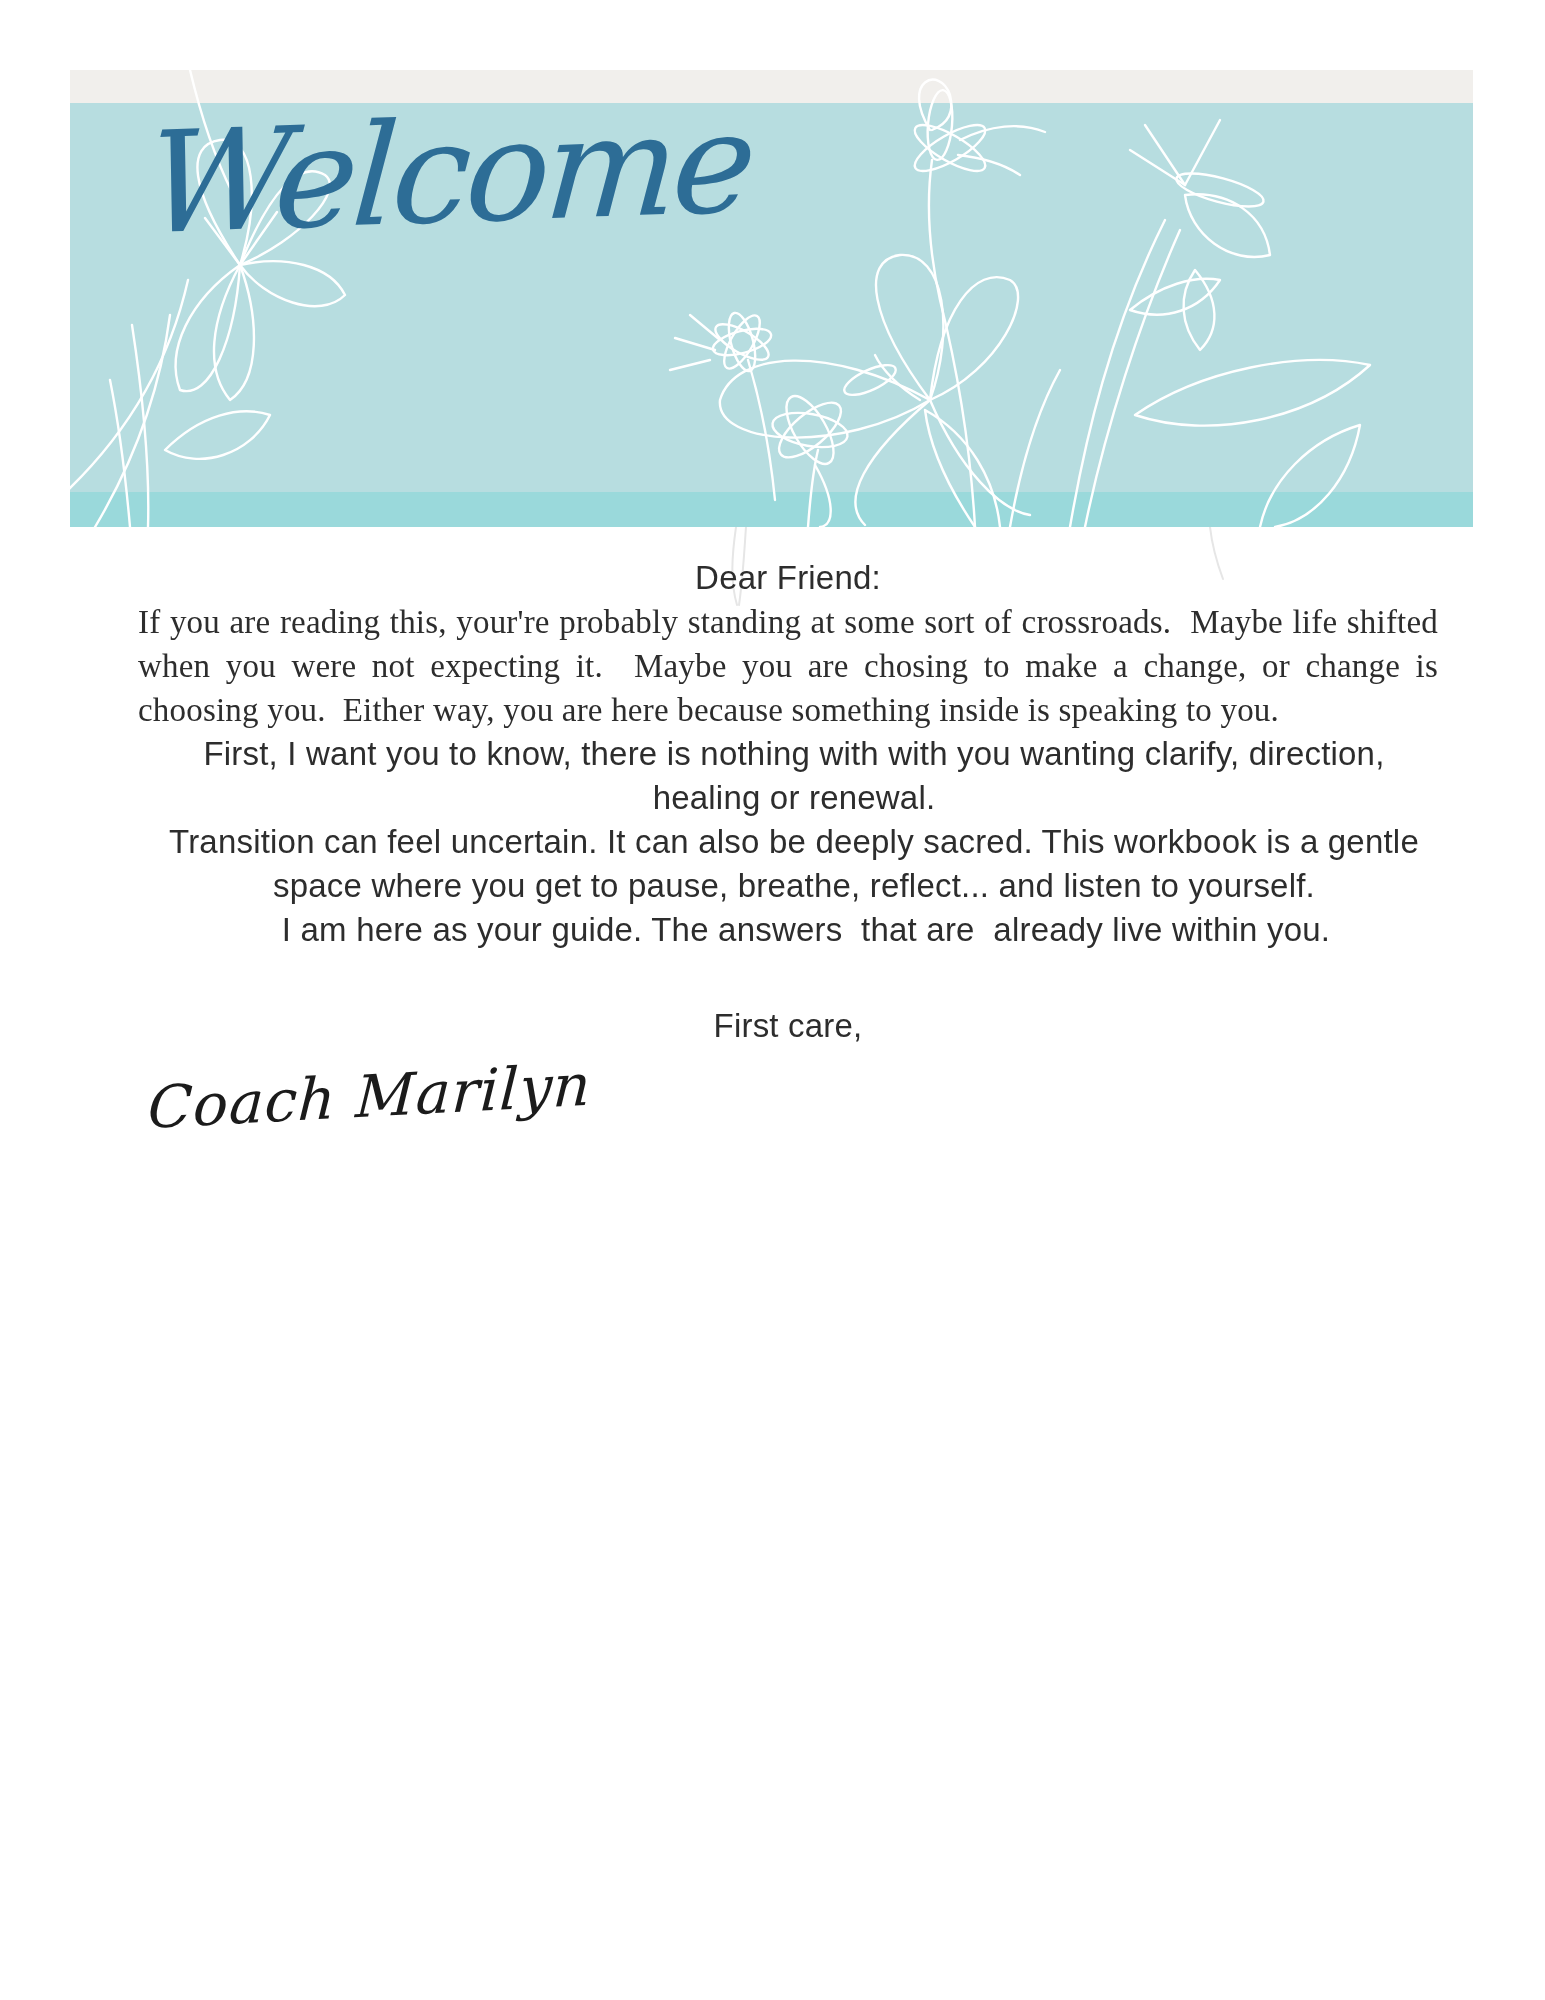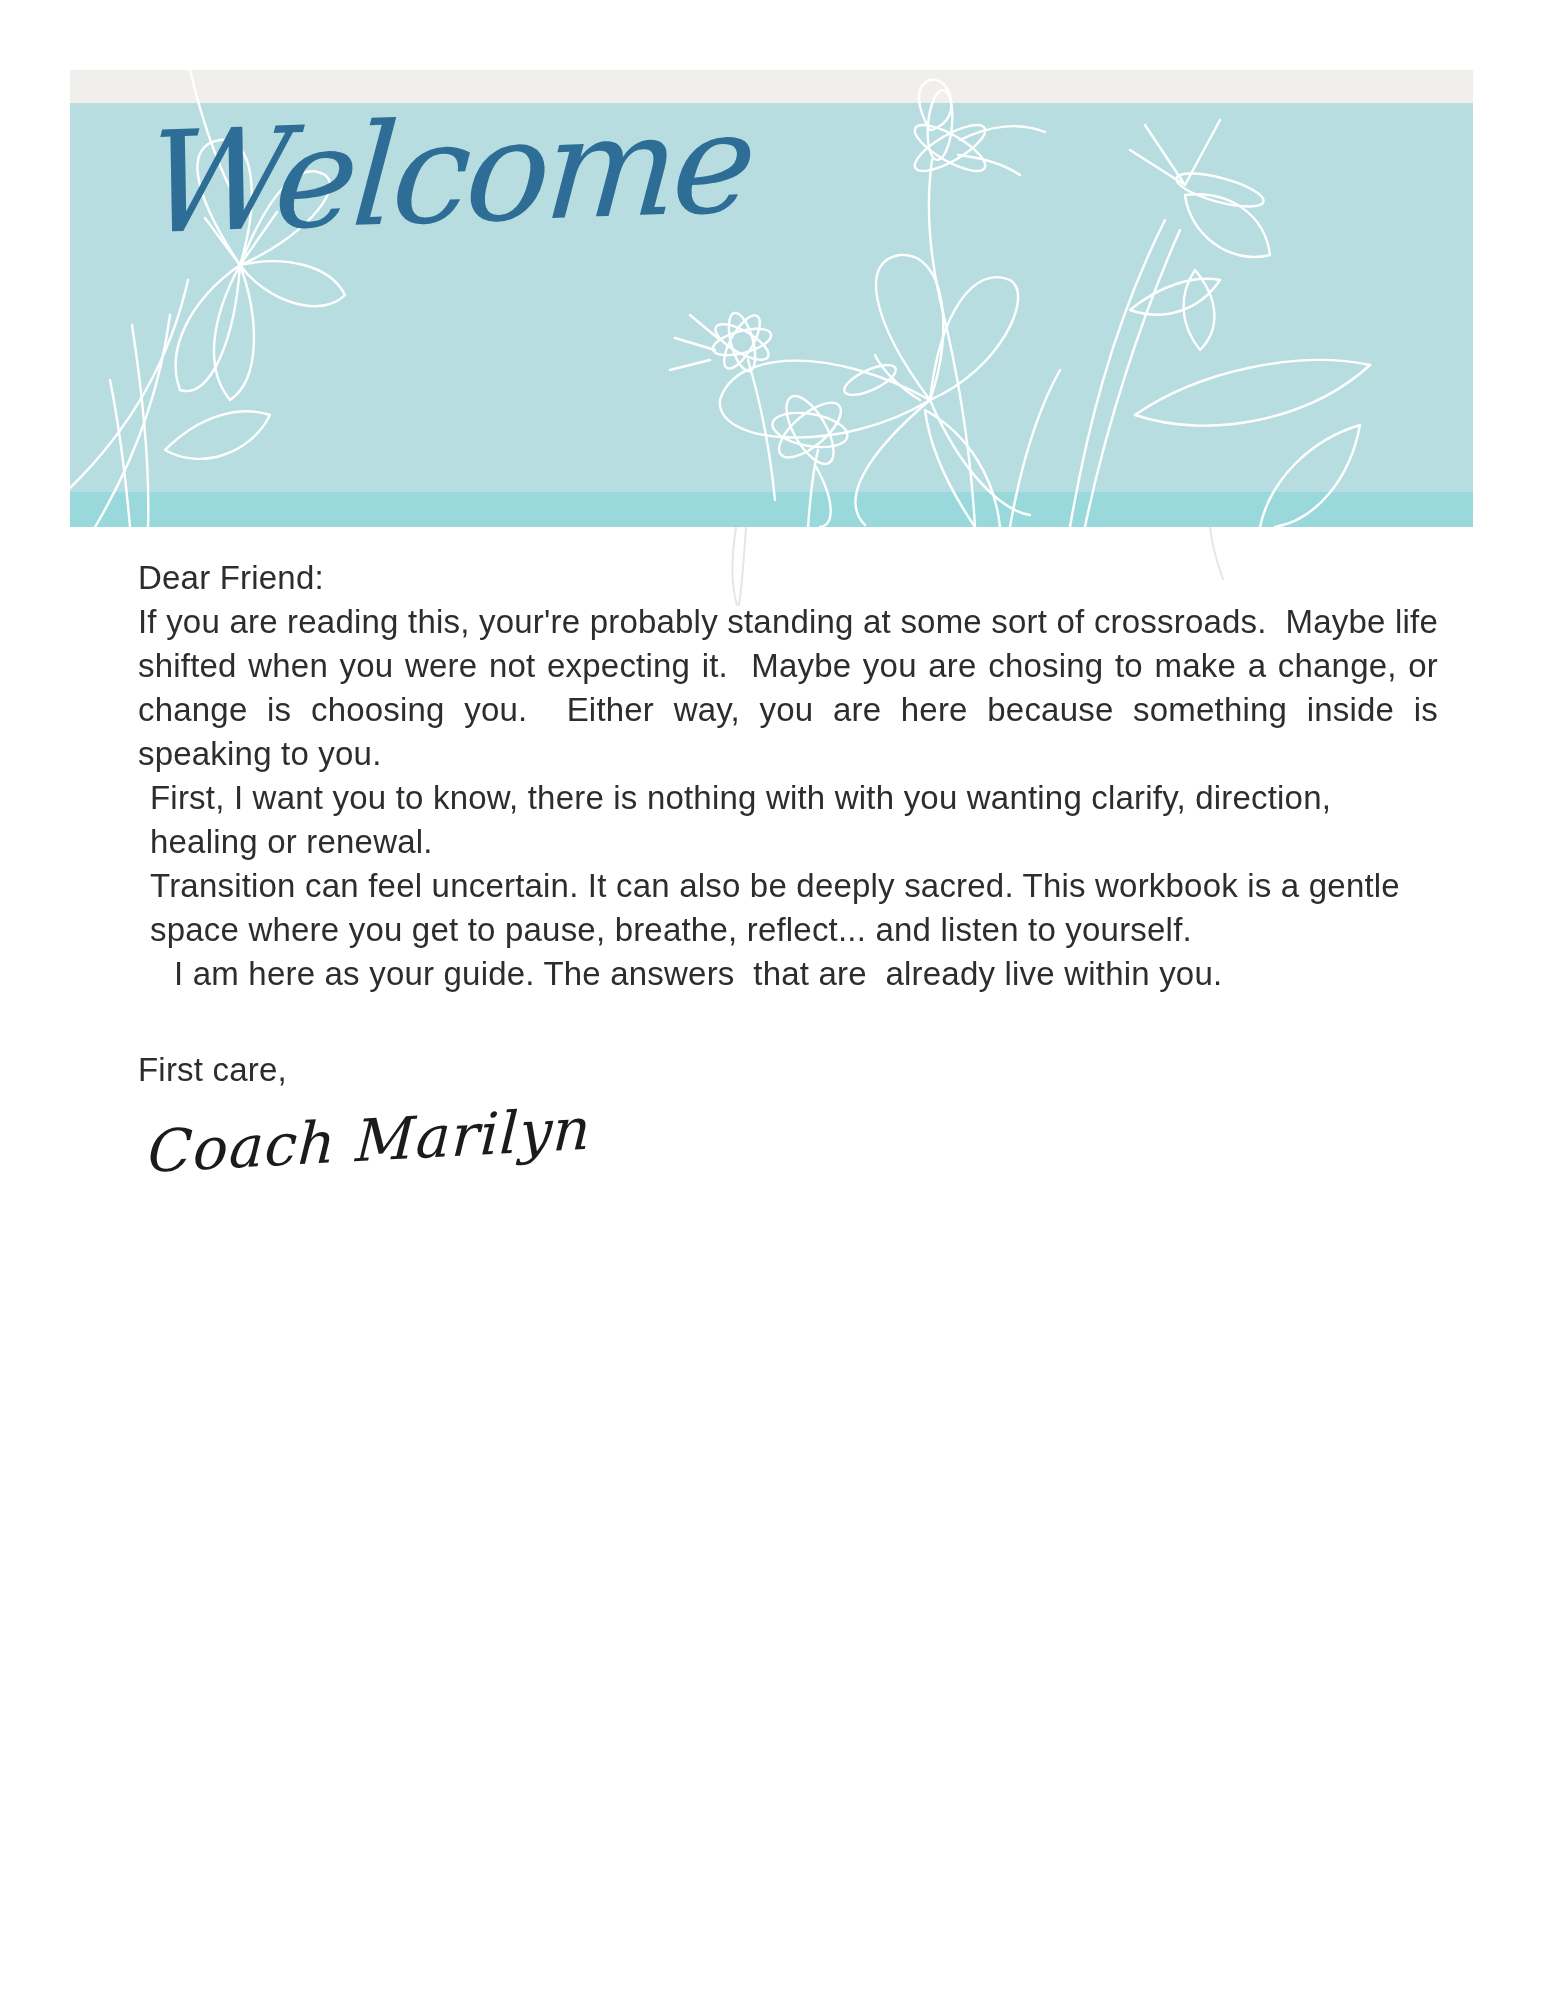--- a/index.html
+++ b/index.html
@@ -47,21 +47,21 @@
     position:absolute;left:70px;top:527px;width:1403px;height:90px;
     pointer-events:none;
   }
   
   .letter{
     position:absolute;left:138px;top:556px;width:1300px;
     color:#2d2d2d;
     font-size:33px;line-height:44px;
     letter-spacing:0.2px;
   }
-  .letter p{margin:0;white-space:pre-wrap;}
+  .letter p{margin:0;white-space:pre-wrap;text-align:center;}
   .greeting{margin:0 0 16px 12px;}
   .para{margin:0 0 30px 0;}
   .para.indent{margin-left:12px;}
   .para.mb-sm{}
   .para.mb-lg{margin-bottom:52px;margin-left:36px;}
   .closing{margin:0 0 60px 13px;}
   .signature{
     margin-left:10px;
     font-family:"DejaVu Serif",serif;
     font-style:italic;
@@ -158,21 +158,21 @@
     <g stroke="#e6e6e6" fill="none" stroke-width="2" stroke-linecap="round">
       <path d="M666,0 C662,28 660,54 667,78"></path>
       <path d="M676,0 C674,28 673,50 669,78"></path>
       <path d="M1140,0 C1142,18 1147,36 1153,52"></path>
     </g>
   </svg>
 
   <div class="letter">
     <p class="greeting">Dear Friend:</p>
 
-    <p class="para" style="text-align:justify;">If you are reading this, your're probably standing at some sort of crossroads.  Maybe life shifted when you were not expecting it.  Maybe you are chosing to make a change, or change is choosing you.  Either way, you are here because something inside is speaking to you.</p>
+    <p class="para" style="text-align:justify;font-family:Liberation Serif, serif;">If you are reading this, your're probably standing at some sort of crossroads.  Maybe life shifted when you were not expecting it.  Maybe you are chosing to make a change, or change is choosing you.  Either way, you are here because something inside is speaking to you.</p>
 
     <p class="para indent">First, I want you to know, there is nothing with with you wanting clarify, direction, healing or renewal.</p>
 
     <p class="para indent mb-sm">Transition can feel uncertain. It can also be deeply sacred. This workbook is a gentle space where you get to pause, breathe, reflect... and listen to yourself.</p>
 
     <p class="para indent mb-lg">I am here as your guide. The answers  that are  already live within you.</p>
 
     <p class="closing">First care,</p>
 
     <div class="signature">Coach Marilyn</div>

